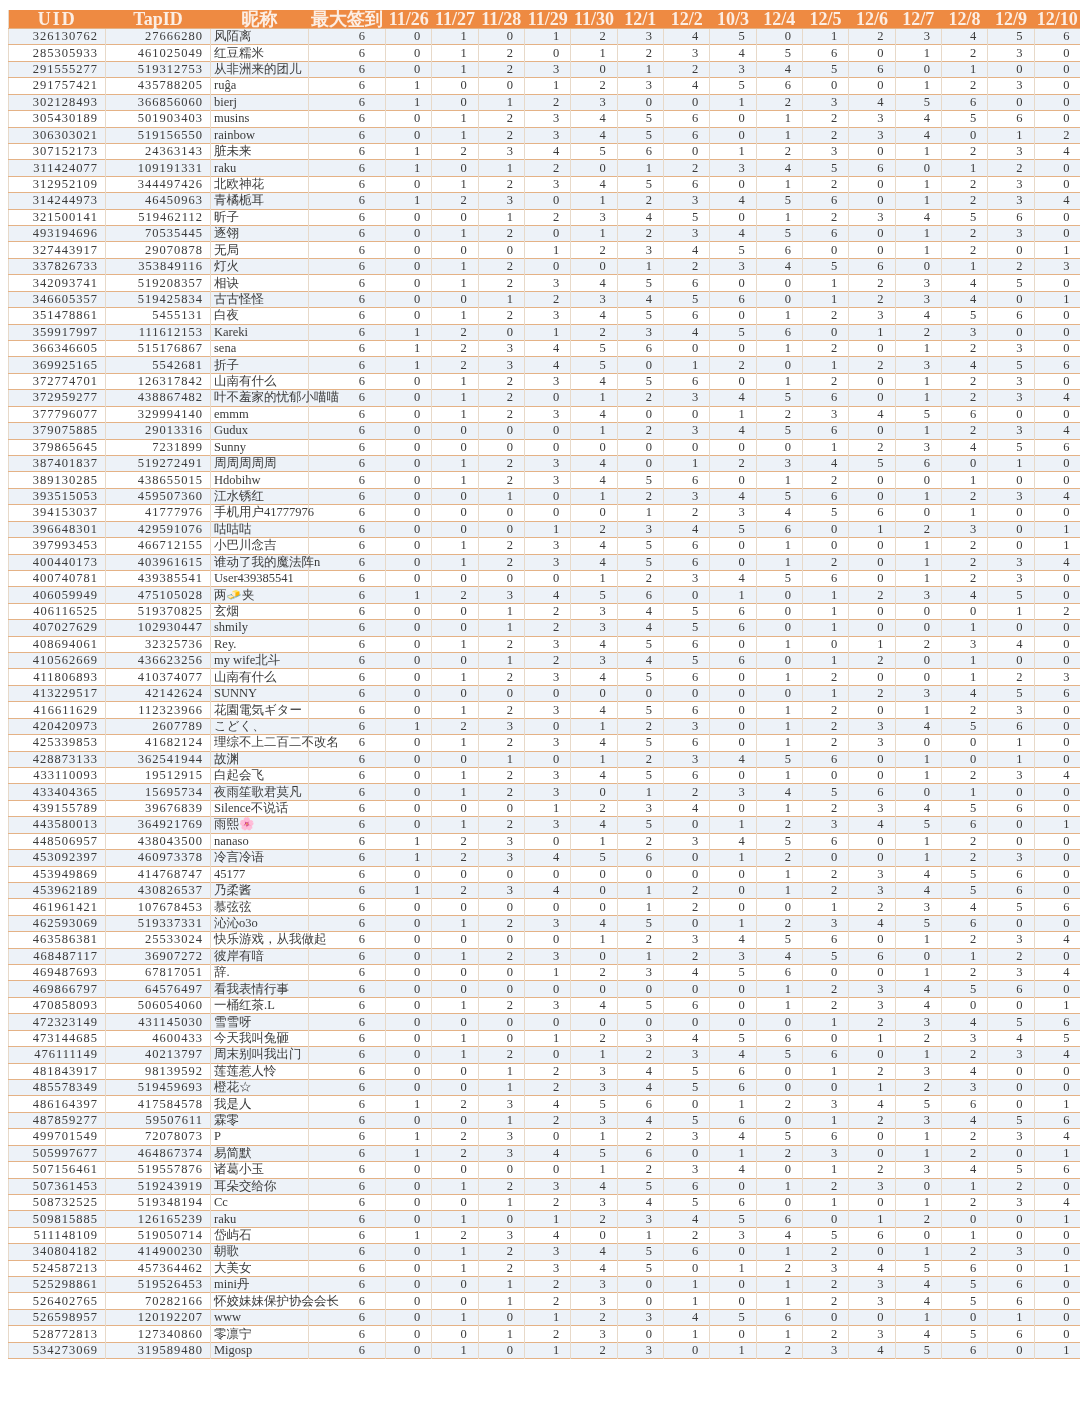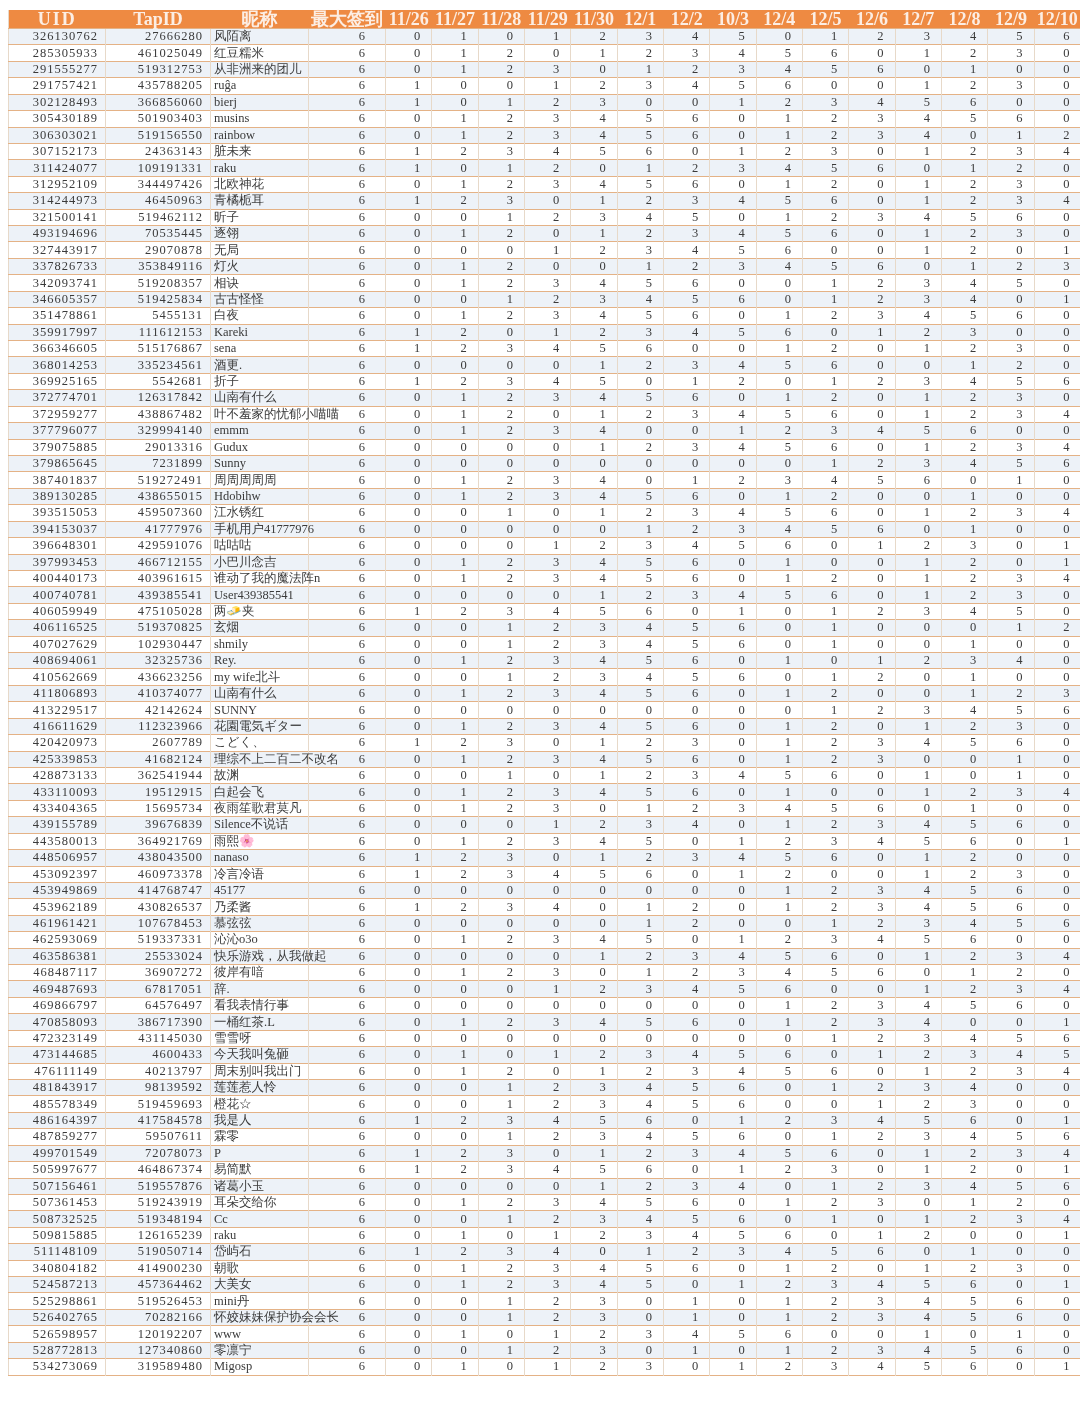--- a/index.html
+++ b/index.html
@@ -502,41 +502,20 @@
           <td class="c-day">0</td>
           <td class="c-day">1</td>
           <td class="c-day">2</td>
           <td class="c-day">0</td>
           <td class="c-day">1</td>
           <td class="c-day">2</td>
           <td class="c-day">3</td>
           <td class="c-day">0</td>
         </tr>
         <tr>
-          <td class="c-uid">368014253</td>
-          <td class="c-tapid">335234561</td>
-          <td class="c-nick">酒更.</td>
-          <td class="c-max">6</td>
-          <td class="c-day">0</td>
-          <td class="c-day">0</td>
-          <td class="c-day">0</td>
-          <td class="c-day">0</td>
-          <td class="c-day">1</td>
-          <td class="c-day">2</td>
-          <td class="c-day">3</td>
-          <td class="c-day">4</td>
-          <td class="c-day">5</td>
-          <td class="c-day">6</td>
-          <td class="c-day">0</td>
-          <td class="c-day">0</td>
-          <td class="c-day">1</td>
-          <td class="c-day">2</td>
-          <td class="c-day">0</td>
-        </tr>
-        <tr>
           <td class="c-uid">369925165</td>
           <td class="c-tapid">5542681</td>
           <td class="c-nick">折子</td>
           <td class="c-max">6</td>
           <td class="c-day">1</td>
           <td class="c-day">2</td>
           <td class="c-day">3</td>
           <td class="c-day">4</td>
           <td class="c-day">5</td>
           <td class="c-day">0</td>
@@ -1343,21 +1322,21 @@
           <td class="c-day">1</td>
           <td class="c-day">2</td>
           <td class="c-day">3</td>
           <td class="c-day">4</td>
           <td class="c-day">5</td>
           <td class="c-day">6</td>
           <td class="c-day">0</td>
         </tr>
         <tr>
           <td class="c-uid">470858093</td>
-          <td class="c-tapid">386717390</td>
+          <td class="c-tapid">506054060</td>
           <td class="c-nick">一桶红茶.L</td>
           <td class="c-max">6</td>
           <td class="c-day">0</td>
           <td class="c-day">1</td>
           <td class="c-day">2</td>
           <td class="c-day">3</td>
           <td class="c-day">4</td>
           <td class="c-day">5</td>
           <td class="c-day">6</td>
           <td class="c-day">0</td>

